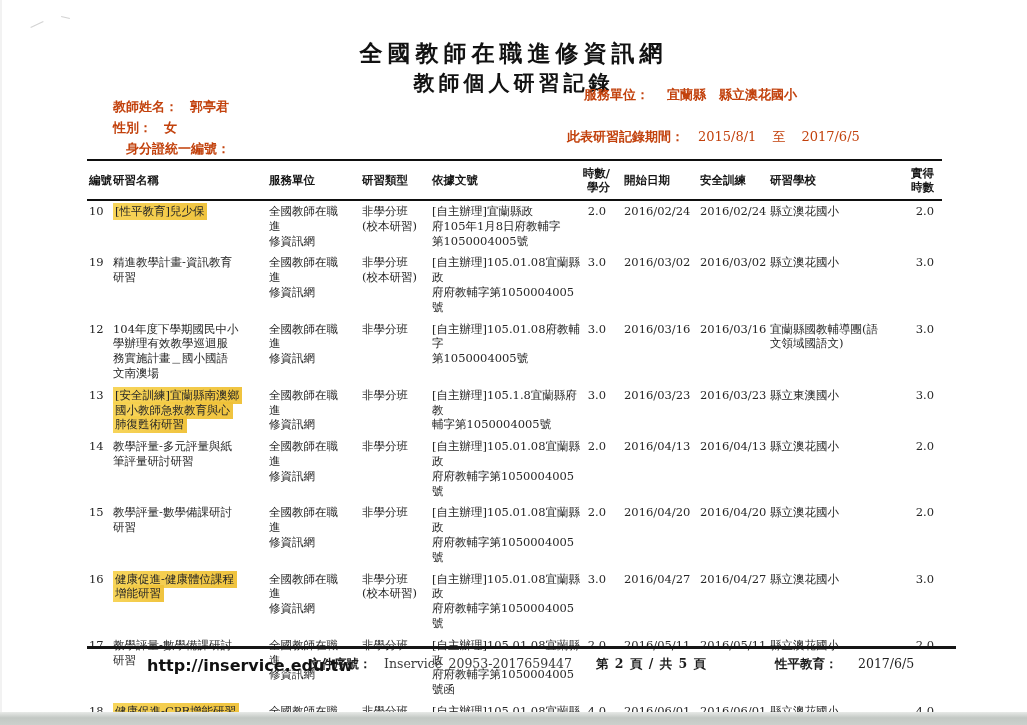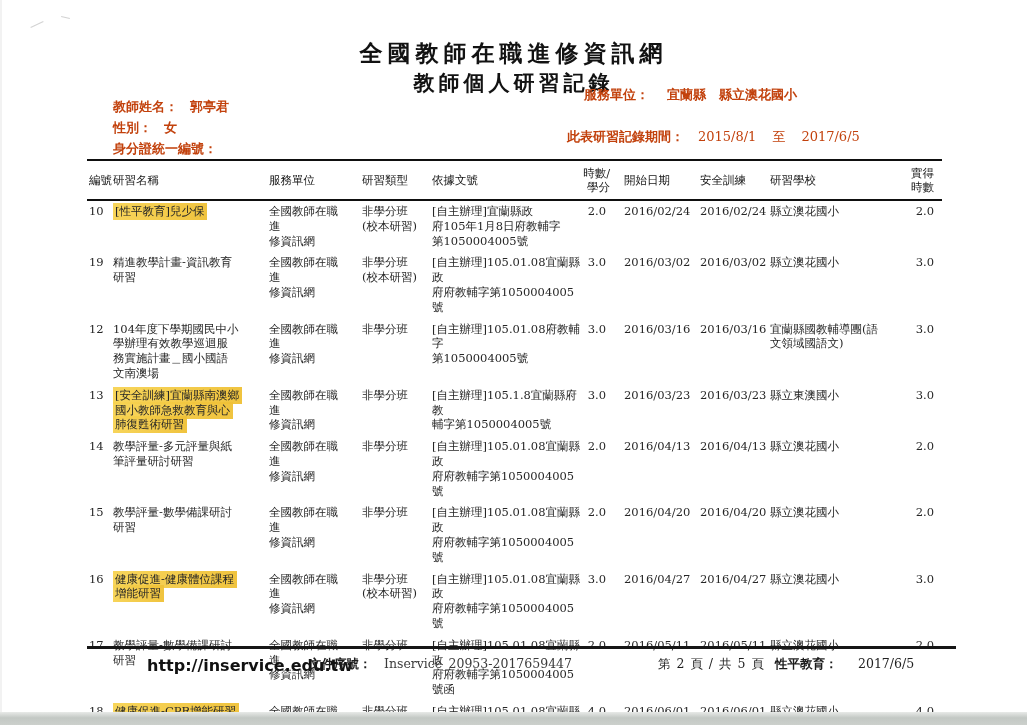--- a/index.html
+++ b/index.html
@@ -21,33 +21,33 @@
 
   .title1{top:38px;left:0;width:100%;text-align:center;font-size:23px;font-weight:bold;letter-spacing:5px;color:#121212;}
   .title2{top:69px;left:0;width:100%;text-align:center;font-size:21px;font-weight:bold;letter-spacing:4px;color:#121212;}
 
   .info{font-size:13px;font-weight:bold;color:#c2410c;white-space:nowrap;}
   .info .lbl{margin-right:12px;}
   .info-name{left:113px;top:98px;}
   .info-unit{left:584px;top:86px;}
   .info-unit .lbl{margin-right:18px;}
   .info-gender{left:113px;top:119px;}
-  .info-id{left:113px;top:140px;}
+  .info-id{left:126px;top:140px;}
   .info-period{left:567px;top:128px;}
   .info-period .val{font-weight:normal;margin-right:16px;}
   .info-period .lbl{margin-right:14px;}
 
   table.rec{
     position:absolute;left:87px;top:159px;width:855px;
     border-collapse:collapse;table-layout:fixed;
     border-top:2.5px solid #0f0f0f;
   }
   table.rec th{
     border-bottom:2.5px solid #0f0f0f;
-    font-size:11.5px;font-weight:normal;text-align:left;
+    font-size:11.5px;font-weight:bold;text-align:left;
     padding:5px 0 5px 0;vertical-align:middle;line-height:14px;
     white-space:pre-line;color:#161616;
   }
   table.rec td{
     font-size:11.5px;line-height:14.8px;vertical-align:top;
     padding:3px 0 4px 0;white-space:pre-line;color:#262626;
   }
   col.c-no{width:26px;}  col.c-name{width:148px;} col.c-src{width:93px;}
   col.c-type{width:72px;} col.c-ref{width:156px;} col.c-hrs{width:36px;}
   col.c-st{width:76px;}  col.c-en{width:76px;}   col.c-sch{width:112px;}
@@ -59,21 +59,21 @@
   .hl{
     background:linear-gradient(100deg,rgba(247,211,82,.95),rgba(239,192,52,.95));
     -webkit-box-decoration-break:clone;box-decoration-break:clone;
     padding:1px 3px 2px 2px;
   }
   .footer-rule{left:87px;top:646px;width:869px;height:3px;background:#161616;}
   .footer{top:656px;font-size:12.5px;white-space:nowrap;}
   .f-url{left:147px;font-family:"DejaVu Sans","Liberation Sans",sans-serif;font-weight:bold;font-size:16px;color:#111;}
   .f-doclbl{left:309px;font-weight:bold;}
   .f-docno{left:384px;color:#3a3a3a;}
-  .f-page{left:658px;font-weight:normal;letter-spacing:1px;}
+  .f-page{left:596px;font-weight:bold;letter-spacing:1px;}
   .f-printlbl{left:775px;font-weight:bold;}
   .f-printdate{left:858px;color:#222;}
 </style>
 </head>
 <body>
 
 <div class="page">
 
   <div class="pencil m1"></div>
   <div class="pencil m2"></div>

